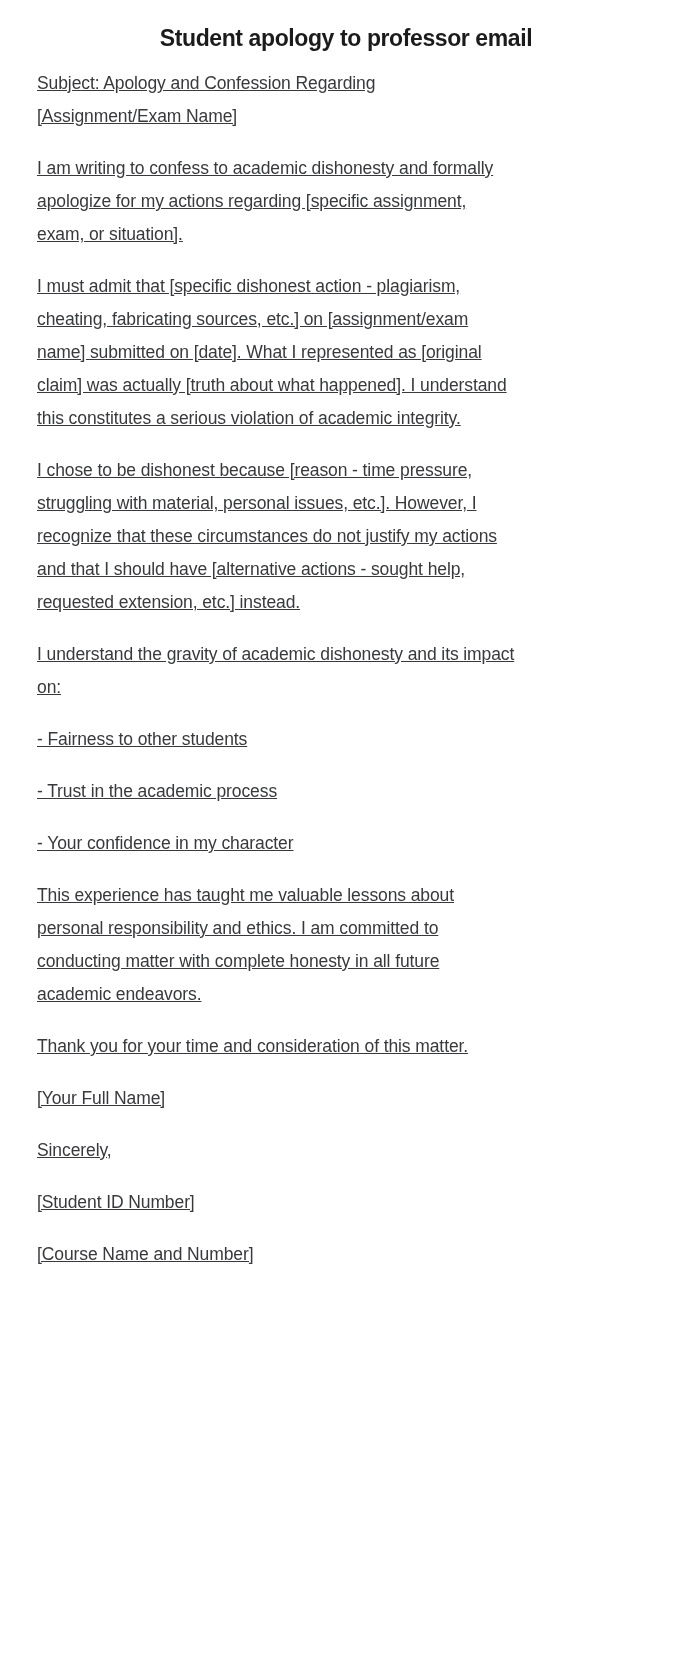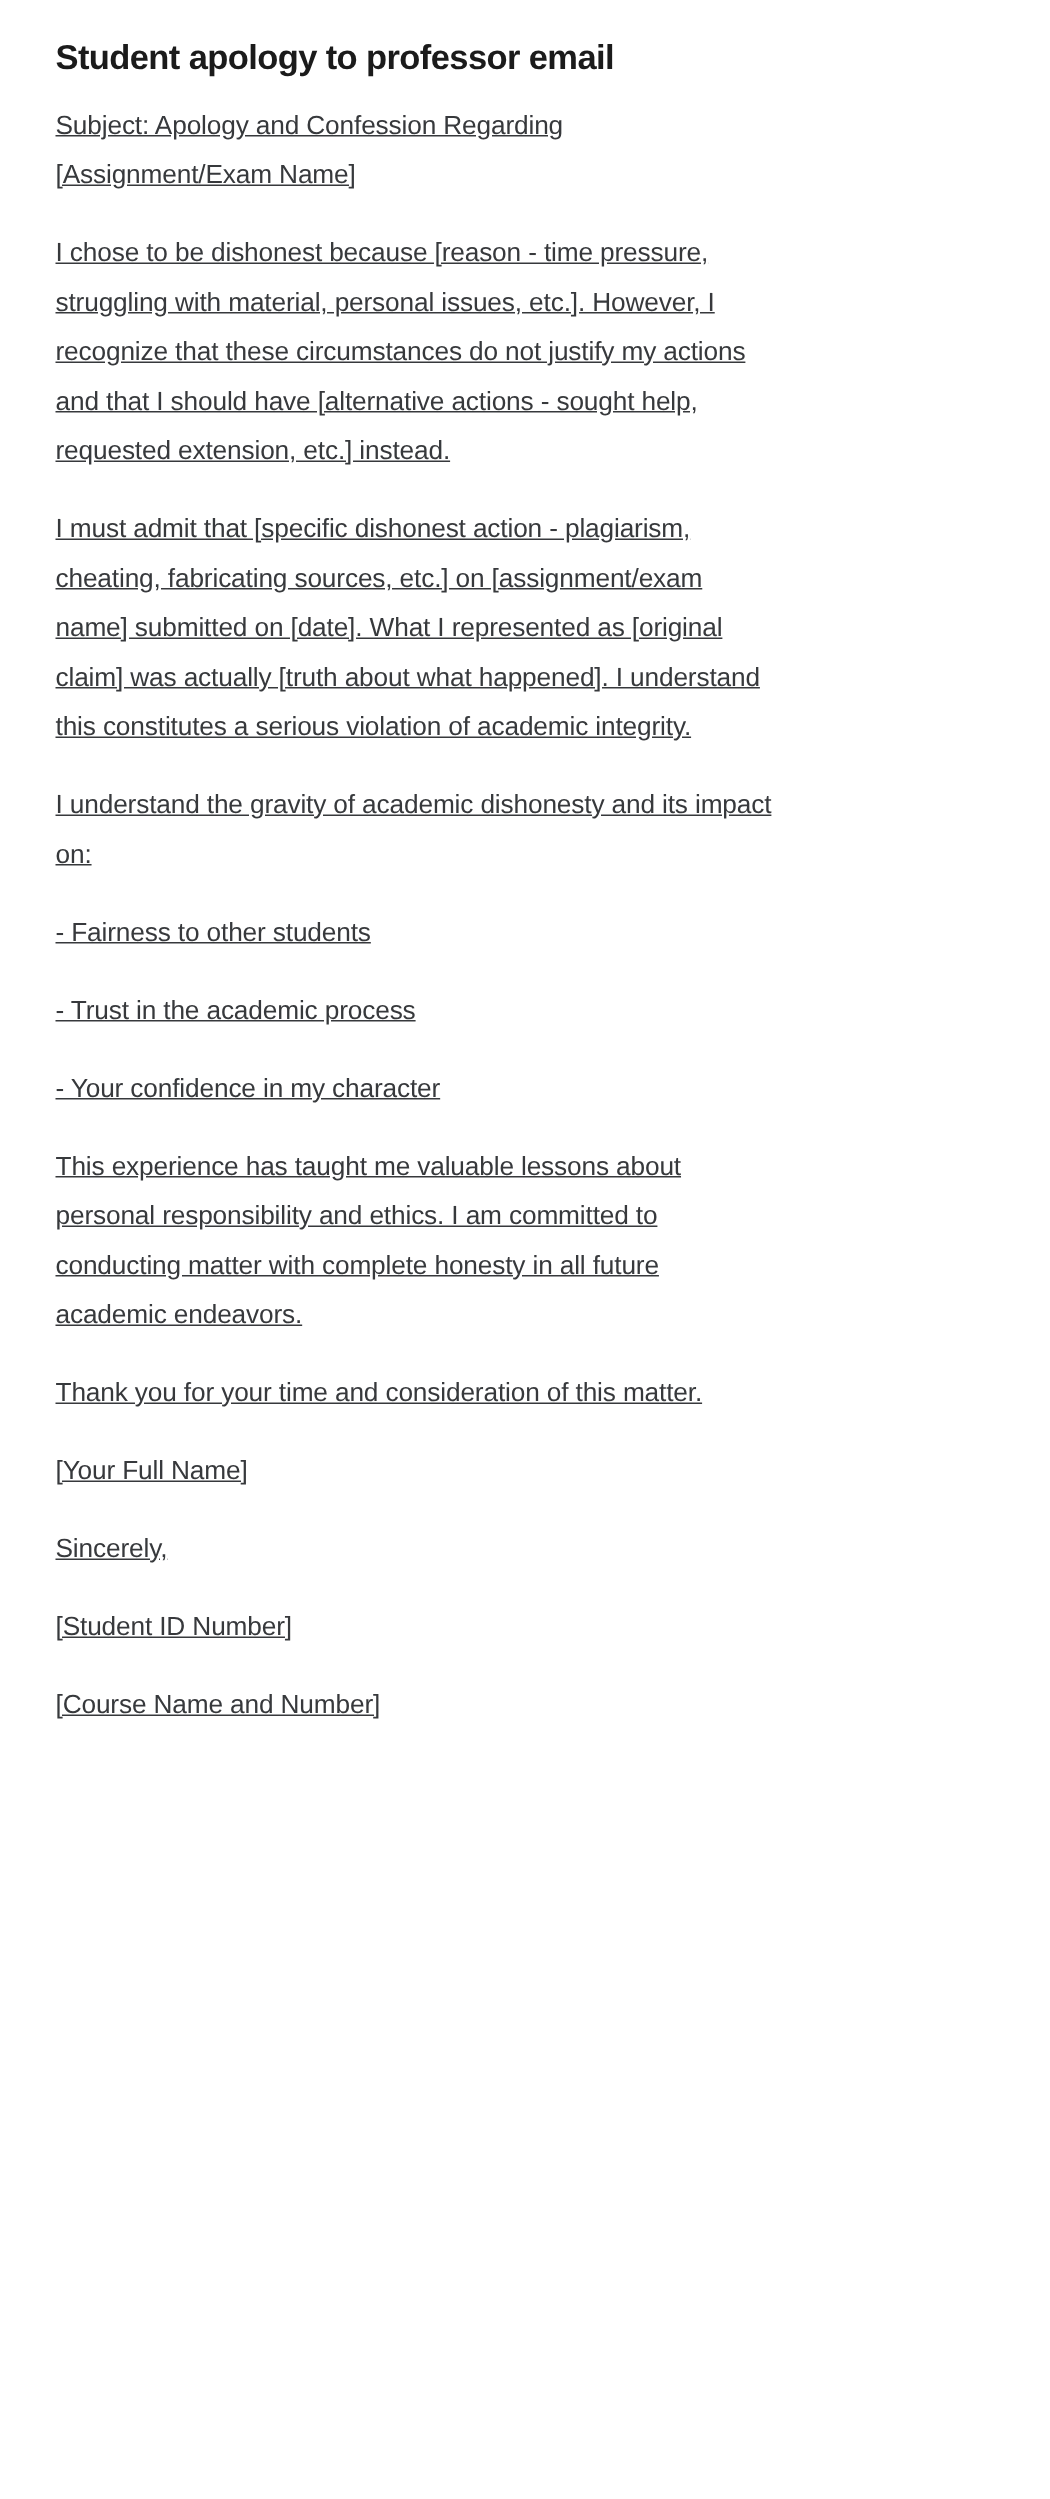--- a/index.html
+++ b/index.html
@@ -20,20 +20,21 @@
     background: #ffffff;
   }
   .doc h1 {
     margin: 0 0 14px 0;
     font-family: "Liberation Sans", sans-serif;
     font-size: 23px;
     line-height: 30px;
     font-weight: 700;
     letter-spacing: -0.4px;
     color: #1b1b1b;
+    text-align: center;
   }
   .doc p {
     margin: 0 0 19px 0;
     font-family: "Liberation Sans", sans-serif;
     font-size: 17.5px;
     line-height: 33px;
     font-weight: 400;
     letter-spacing: -0.1px;
     color: #37393c;
     white-space: pre-line; 
@@ -41,30 +42,33 @@
   }
 </style>
 </head>
 <body>
 
 <main class="doc">
   <h1>Student apology to professor email</h1>
   <div id="paragraphs">
       <p>Subject: Apology and Confession Regarding
 [Assignment/Exam Name]</p>
+      <p>I am writing to confess to academic dishonesty and formally
+apologize for my actions regarding [specific assignment,
+exam, or situation].</p>
+      <p>I must admit that [specific dishonest action - plagiarism,
+cheating, fabricating sources, etc.] on [assignment/exam
+name] submitted on [date]. What I represented as [original
+claim] was actually [truth about what happened]. I understand
+this constitutes a serious violation of academic integrity.</p>
       <p>I chose to be dishonest because [reason - time pressure,
 struggling with material, personal issues, etc.]. However, I
 recognize that these circumstances do not justify my actions
 and that I should have [alternative actions - sought help,
 requested extension, etc.] instead.</p>
-      <p>I must admit that [specific dishonest action - plagiarism,
-cheating, fabricating sources, etc.] on [assignment/exam
-name] submitted on [date]. What I represented as [original
-claim] was actually [truth about what happened]. I understand
-this constitutes a serious violation of academic integrity.</p>
       <p>I understand the gravity of academic dishonesty and its impact
 on:</p>
       <p>- Fairness to other students</p>
       <p>- Trust in the academic process</p>
       <p>- Your confidence in my character</p>
       <p>This experience has taught me valuable lessons about
 personal responsibility and ethics. I am committed to
 conducting matter with complete honesty in all future
 academic endeavors.</p>
       <p>Thank you for your time and consideration of this matter.</p>

